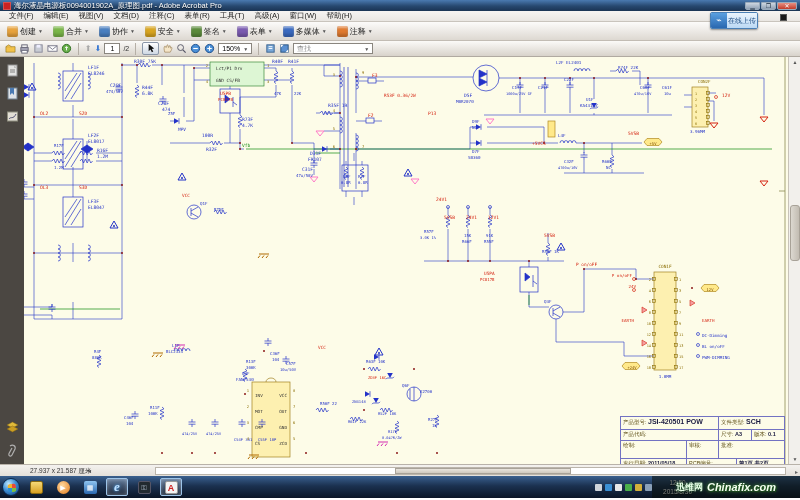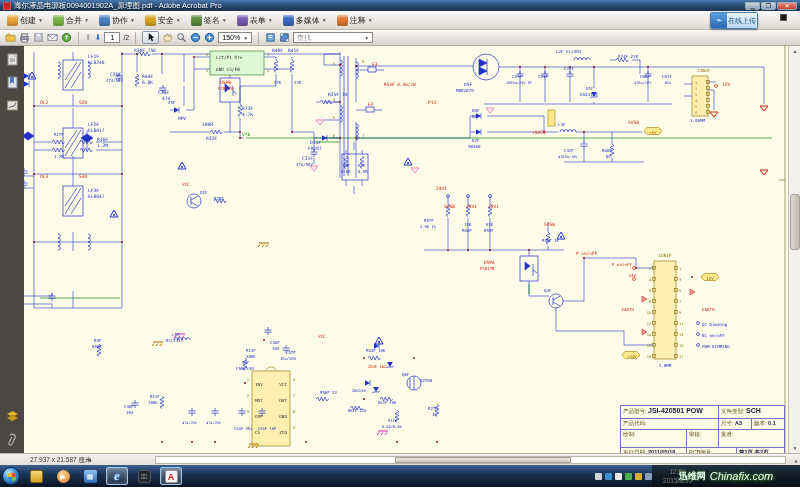--- a/index.html
+++ b/index.html
@@ -77,21 +77,21 @@
   .ic-mplayer { background:radial-gradient(circle at 40% 35%,#ffd9a0,#e07818); border-radius:50%; color:#fff; font-size:7px; text-align:center; line-height:13px; }
   .ic-mcenter { background:linear-gradient(#8fc4f0,#2a68b0); color:#fff; font-size:7px; text-align:center; line-height:13px; }
   .ic-ie { background:transparent; color:#bfe0ff; font-size:13px; font-family:"Liberation Serif",serif; font-style:italic; font-weight:bold; text-align:center; line-height:12px; text-shadow:0 0 3px #4af; }
   .ic-tool { background:#222a30; border:1px solid #556; color:#cde; font-size:7px; text-align:center; line-height:12px; }
   .ic-reader { background:#f4f4f4; border:1px solid #999; color:#c22; font-weight:bold; font-size:9px; text-align:center; line-height:12px; }
   .tray { position:absolute; right:148px; display:flex; gap:3px; align-items:center; }
   .tray-ic { width:7px; height:7px; border-radius:1px; }
   .clock { position:absolute; right:108px; top:2px; color:#fff; font-size:6.5px; text-align:center; line-height:1.4; text-shadow:0 1px 1px #000; }
   .watermark { position:absolute; right:0; bottom:0; height:22px; width:148px; background:rgba(10,15,10,.55); display:flex; align-items:center; justify-content:center; gap:4px; padding:0 3px; z-index:40; }
   .wm-cn { color:#eaffea; font-size:9px; font-weight:bold; text-shadow:0 0 3px #3a8a3a; white-space:nowrap; }
-  .wm-en { color:#f4fff0; font-size:11px; font-weight:normal; font-style:italic; text-shadow:1px 1px 0 #1a4a1a, 0 0 4px #5ac83a; white-space:nowrap; }
+  .wm-en { color:#f4fff0; font-size:11px; font-weight:bold; font-style:italic; text-shadow:1px 1px 0 #1a4a1a, 0 0 4px #5ac83a; white-space:nowrap; }
 
   svg text { font-family:"DejaVu Sans Mono","Liberation Mono",monospace; }
 </style>
 </head>
 <body>
 
 <div class="screen">
 
   <div class="titlebar">
     <div class="appicon"></div>
@@ -102,20 +102,32 @@
       <div class="wbtn close">✕</div>
     </div>
   </div>
 
   <div class="upload-btn">
     <div class="upload-ico">⌁</div>
     <div class="upload-txt">在线上传</div>
   </div>
   <div class="black-dot"></div>
 
+  <div class="menubar" id="menubar">
+      <span class="menu-item">文件(F)</span>
+      <span class="menu-item">编辑(E)</span>
+      <span class="menu-item">视图(V)</span>
+      <span class="menu-item">文档(D)</span>
+      <span class="menu-item">注释(C)</span>
+      <span class="menu-item">表单(R)</span>
+      <span class="menu-item">工具(T)</span>
+      <span class="menu-item">高级(A)</span>
+      <span class="menu-item">窗口(W)</span>
+      <span class="menu-item">帮助(H)</span>
+    </div>
 
   <div class="toolbar1" id="toolbar1">
       <div class="tb-btn">
         <span class="tb-ico" style="background: rgb(232, 163, 61);"></span>
         <span>创建</span>
         <span class="tb-arrow">▼</span>
       </div>
       <div class="tb-btn">
         <span class="tb-ico" style="background: rgb(122, 182, 72);"></span>
         <span>合并</span>

